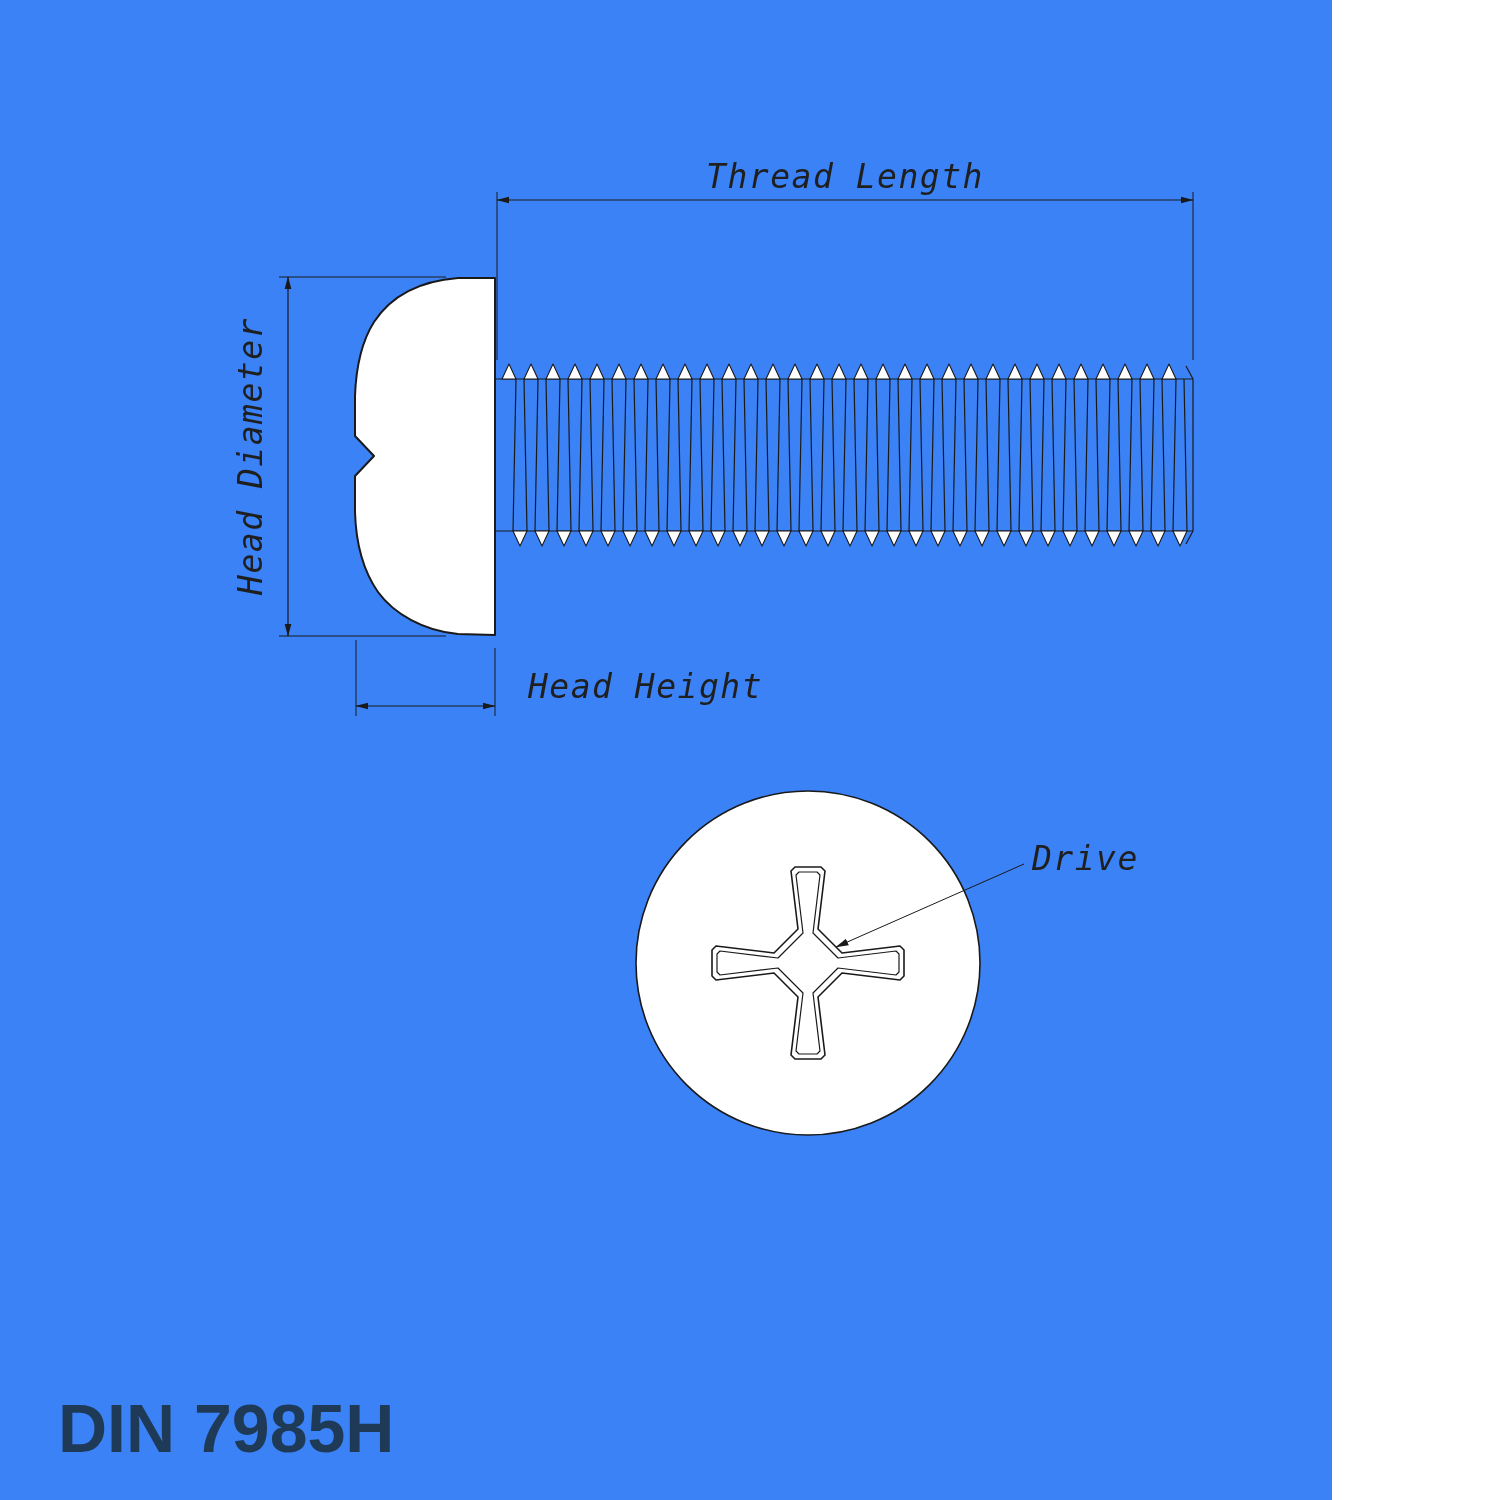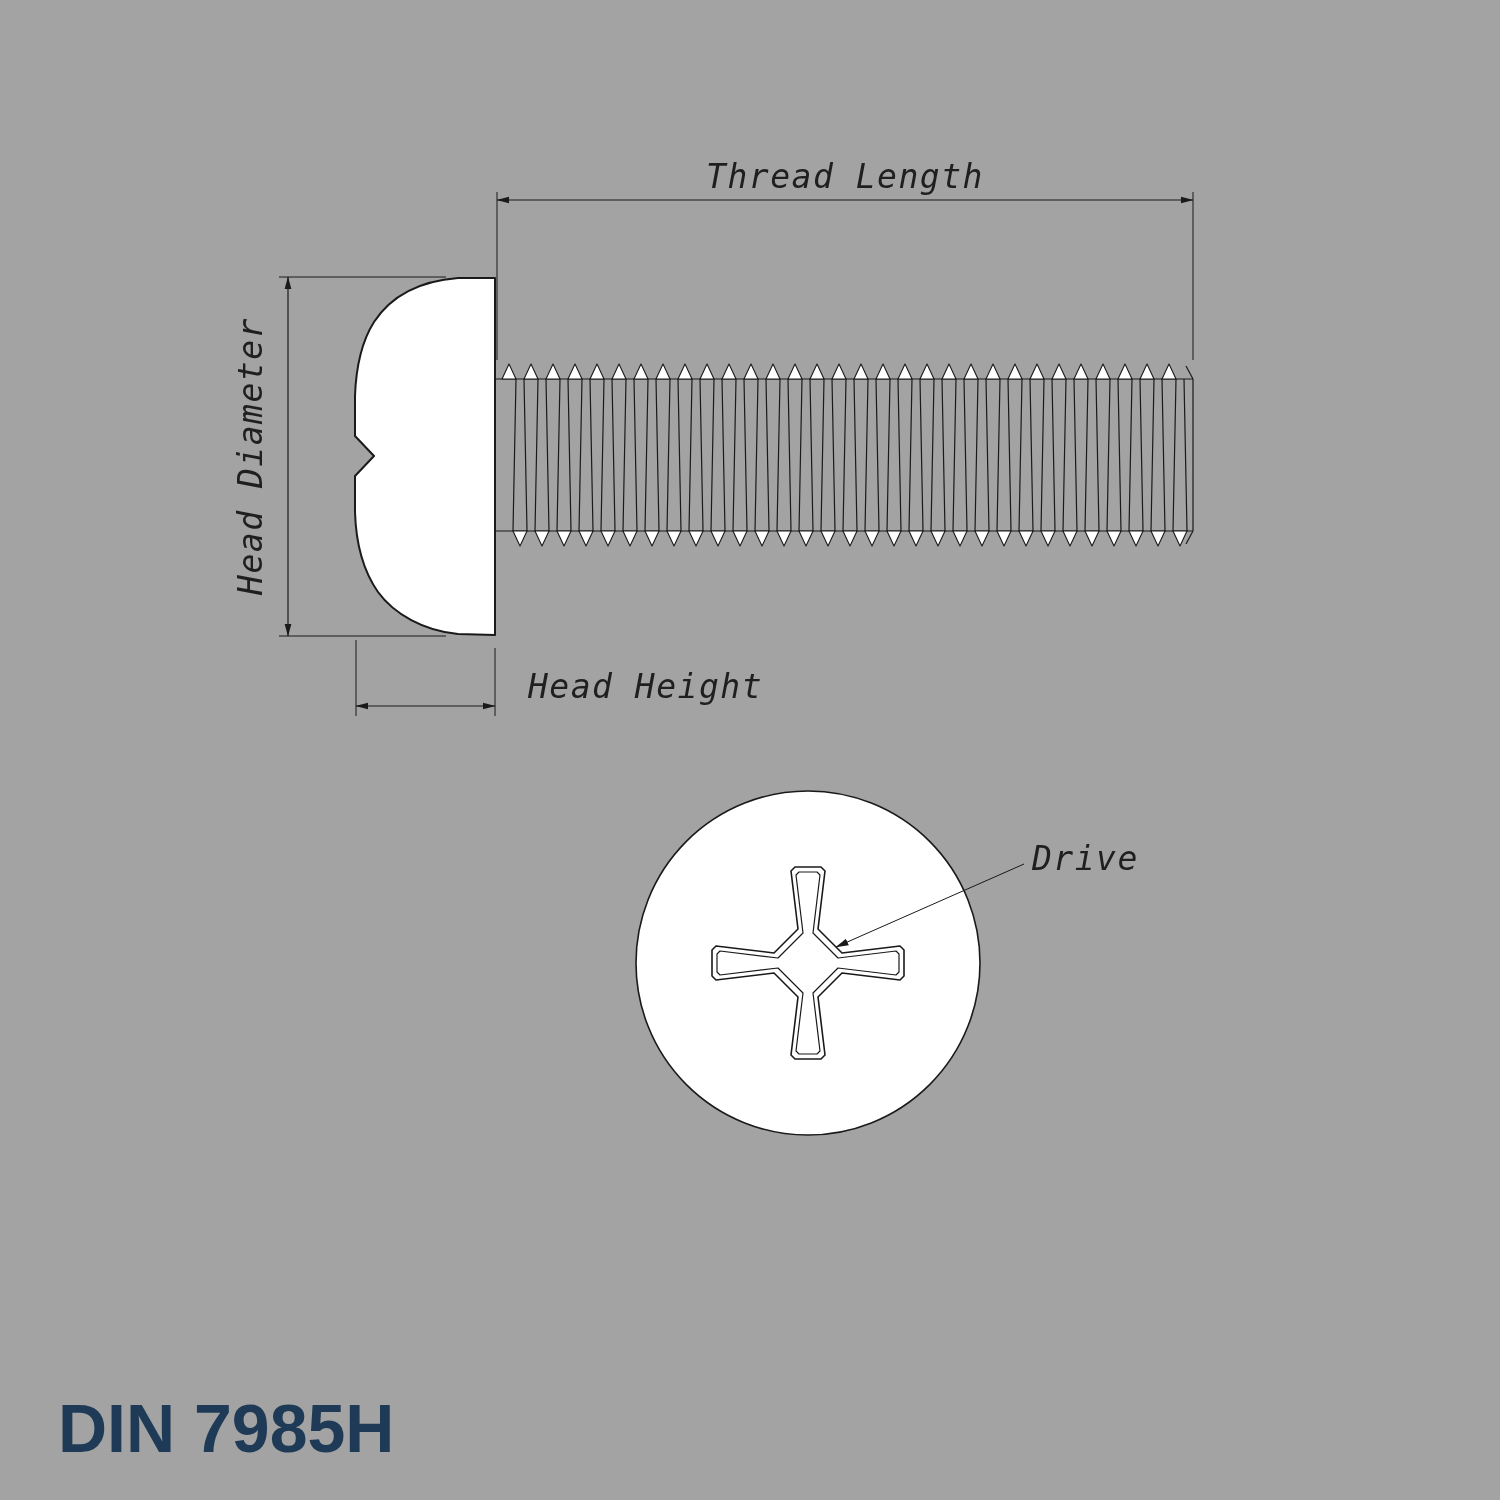--- a/index.html
+++ b/index.html
@@ -1,16 +1,16 @@
 <!DOCTYPE html>
 <html><head>
 <meta charset="utf-8">
 <style>
   html,body{margin:0;padding:0;background:#ffffff;}
-  #canvas{position:relative;width:1500px;height:1500px;background:#a3a3a3;overflow:hidden;}
+  #canvas{position:relative;width:1332px;height:1500px;background:#3b82f6;overflow:hidden;}
   svg{display:block;}
   .outline{fill:#ffffff;stroke:#1a1a1a;stroke-width:2;stroke-linejoin:round;}
   .thin{stroke:#1a1a1a;stroke-width:1.2;fill:none;}
   .tooth{fill:#ffffff;stroke:#1a1a1a;stroke-width:1.1;stroke-linejoin:round;}
   .dim{stroke:#1a1a1a;stroke-width:1.2;fill:none;}
   .ext{stroke:#1a1a1a;stroke-width:1;fill:none;}
   .anno{font-family:"DejaVu Sans Mono",monospace;font-style:italic;font-size:33px;
         letter-spacing:1.5px;fill:#1f1f1f;}
   .title{font-family:"Liberation Sans",sans-serif;font-weight:700;font-size:68px;}
   .crossline{fill:none;stroke:#1a1a1a;stroke-width:1.6;stroke-linejoin:round;}

